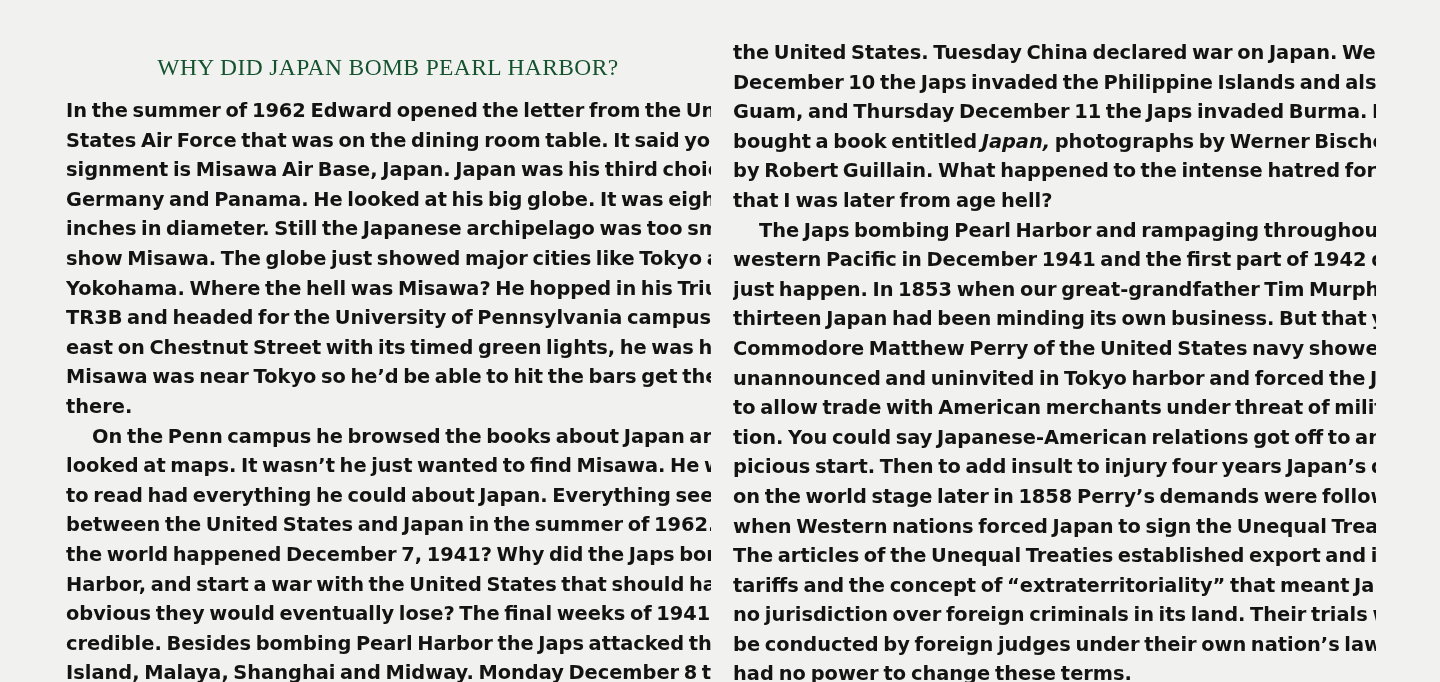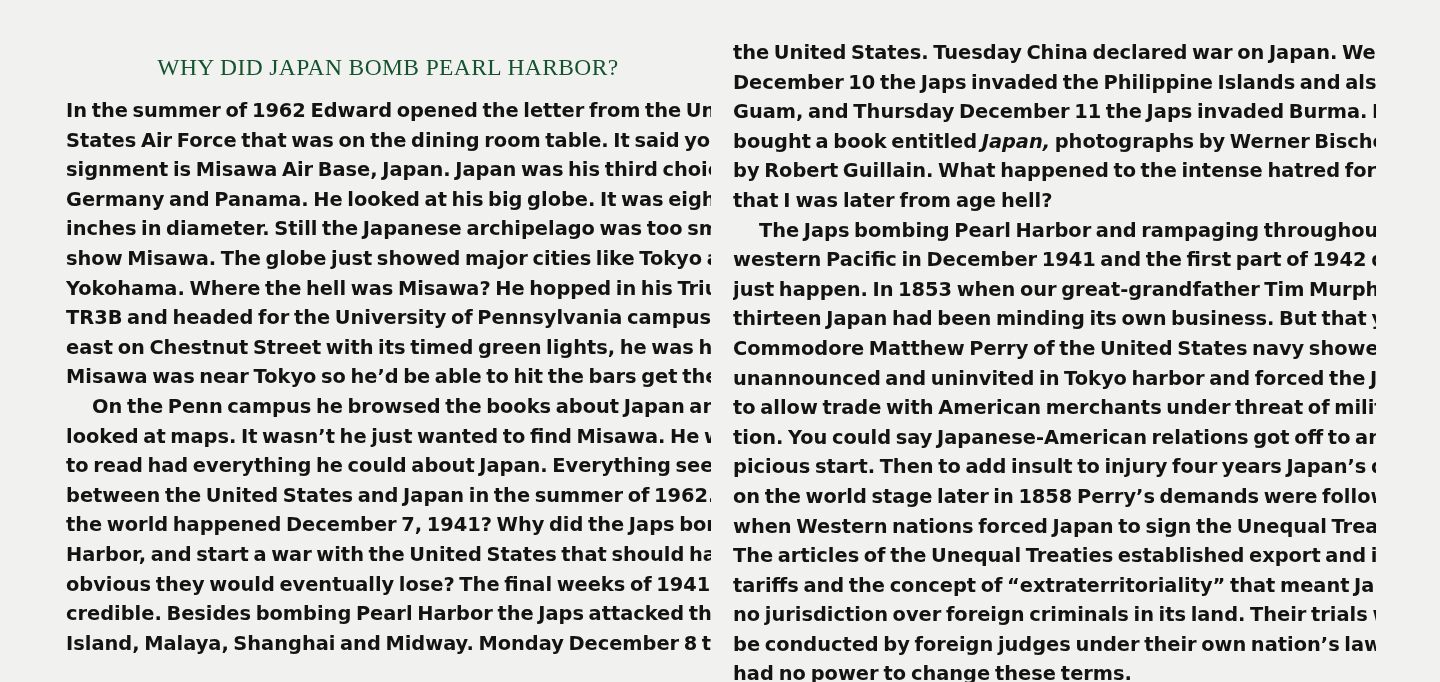--- a/index.html
+++ b/index.html
@@ -108,20 +108,21 @@
       <div class="ln"><span class="w">In</span><span class="sp"></span><span class="w">the</span><span class="sp"></span><span class="w">summer</span><span class="sp"></span><span class="w">of</span><span class="sp"></span><span class="w">1962</span><span class="sp"></span><span class="w">Edward</span><span class="sp"></span><span class="w">opened</span><span class="sp"></span><span class="w">the</span><span class="sp"></span><span class="w">letter</span><span class="sp"></span><span class="w">from</span><span class="sp"></span><span class="w">the</span><span class="sp"></span><span class="w">United</span></div>
       <div class="ln"><span class="w">States</span><span class="sp"></span><span class="w">Air</span><span class="sp"></span><span class="w">Force</span><span class="sp"></span><span class="w">that</span><span class="sp"></span><span class="w">was</span><span class="sp"></span><span class="w">on</span><span class="sp"></span><span class="w">the</span><span class="sp"></span><span class="w">dining</span><span class="sp"></span><span class="w">room</span><span class="sp"></span><span class="w">table.</span><span class="sp"></span><span class="w">It</span><span class="sp"></span><span class="w">said</span><span class="sp"></span><span class="w">your</span><span class="sp"></span></div>
       <div class="ln"><span class="w">signment</span><span class="sp"></span><span class="w">is</span><span class="sp"></span><span class="w">Misawa</span><span class="sp"></span><span class="w">Air</span><span class="sp"></span><span class="w">Base,</span><span class="sp"></span><span class="w">Japan.</span><span class="sp"></span><span class="w">Japan</span><span class="sp"></span><span class="w">was</span><span class="sp"></span><span class="w">his</span><span class="sp"></span><span class="w">third</span><span class="sp"></span><span class="w">choice</span><span class="sp"></span></div>
       <div class="ln"><span class="w">Germany</span><span class="sp"></span><span class="w">and</span><span class="sp"></span><span class="w">Panama.</span><span class="sp"></span><span class="w">He</span><span class="sp"></span><span class="w">looked</span><span class="sp"></span><span class="w">at</span><span class="sp"></span><span class="w">his</span><span class="sp"></span><span class="w">big</span><span class="sp"></span><span class="w">globe.</span><span class="sp"></span><span class="w">It</span><span class="sp"></span><span class="w">was</span><span class="sp"></span><span class="w">eighteen</span></div>
       <div class="ln"><span class="w">inches</span><span class="sp"></span><span class="w">in</span><span class="sp"></span><span class="w">diameter.</span><span class="sp"></span><span class="w">Still</span><span class="sp"></span><span class="w">the</span><span class="sp"></span><span class="w">Japanese</span><span class="sp"></span><span class="w">archipelago</span><span class="sp"></span><span class="w">was</span><span class="sp"></span><span class="w">too</span><span class="sp"></span><span class="w">small</span><span class="sp"></span></div>
       <div class="ln"><span class="w">show</span><span class="sp"></span><span class="w">Misawa.</span><span class="sp"></span><span class="w">The</span><span class="sp"></span><span class="w">globe</span><span class="sp"></span><span class="w">just</span><span class="sp"></span><span class="w">showed</span><span class="sp"></span><span class="w">major</span><span class="sp"></span><span class="w">cities</span><span class="sp"></span><span class="w">like</span><span class="sp"></span><span class="w">Tokyo</span><span class="sp"></span><span class="w">and</span></div>
       <div class="ln"><span class="w">Yokohama.</span><span class="sp"></span><span class="w">Where</span><span class="sp"></span><span class="w">the</span><span class="sp"></span><span class="w">hell</span><span class="sp"></span><span class="w">was</span><span class="sp"></span><span class="w">Misawa?</span><span class="sp"></span><span class="w">He</span><span class="sp"></span><span class="w">hopped</span><span class="sp"></span><span class="w">in</span><span class="sp"></span><span class="w">his</span><span class="sp"></span><span class="w">Triumph</span></div>
       <div class="ln"><span class="w">TR3B</span><span class="sp"></span><span class="w">and</span><span class="sp"></span><span class="w">headed</span><span class="sp"></span><span class="w">for</span><span class="sp"></span><span class="w">the</span><span class="sp"></span><span class="w">University</span><span class="sp"></span><span class="w">of</span><span class="sp"></span><span class="w">Pennsylvania</span><span class="sp"></span><span class="w">campus.</span><span class="sp"></span></div>
       <div class="ln"><span class="w">east</span><span class="sp"></span><span class="w">on</span><span class="sp"></span><span class="w">Chestnut</span><span class="sp"></span><span class="w">Street</span><span class="sp"></span><span class="w">with</span><span class="sp"></span><span class="w">its</span><span class="sp"></span><span class="w">timed</span><span class="sp"></span><span class="w">green</span><span class="sp"></span><span class="w">lights,</span><span class="sp"></span><span class="w">he</span><span class="sp"></span><span class="w">was</span><span class="sp"></span><span class="w">hoping</span></div>
       <div class="ln"><span class="w">Misawa</span><span class="sp"></span><span class="w">was</span><span class="sp"></span><span class="w">near</span><span class="sp"></span><span class="w">Tokyo</span><span class="sp"></span><span class="w">so</span><span class="sp"></span><span class="w">he’d</span><span class="sp"></span><span class="w">be</span><span class="sp"></span><span class="w">able</span><span class="sp"></span><span class="w">to</span><span class="sp"></span><span class="w">hit</span><span class="sp"></span><span class="w">the</span><span class="sp"></span><span class="w">bars</span><span class="sp"></span><span class="w">get</span><span class="sp"></span><span class="w">the</span><span class="sp"></span></div>
+      <div class="ln flush"><span class="w">there.</span></div>
       <div class="ln"><span class="tab"></span><span class="w">On</span><span class="sp"></span><span class="w">the</span><span class="sp"></span><span class="w">Penn</span><span class="sp"></span><span class="w">campus</span><span class="sp"></span><span class="w">he</span><span class="sp"></span><span class="w">browsed</span><span class="sp"></span><span class="w">the</span><span class="sp"></span><span class="w">books</span><span class="sp"></span><span class="w">about</span><span class="sp"></span><span class="w">Japan</span><span class="sp"></span><span class="w">and</span></div>
       <div class="ln"><span class="w">looked</span><span class="sp"></span><span class="w">at</span><span class="sp"></span><span class="w">maps.</span><span class="sp"></span><span class="w">It</span><span class="sp"></span><span class="w">wasn’t</span><span class="sp"></span><span class="w">he</span><span class="sp"></span><span class="w">just</span><span class="sp"></span><span class="w">wanted</span><span class="sp"></span><span class="w">to</span><span class="sp"></span><span class="w">find</span><span class="sp"></span><span class="w">Misawa.</span><span class="sp"></span><span class="w">He</span><span class="sp"></span><span class="w">wanted</span></div>
       <div class="ln"><span class="w">to</span><span class="sp"></span><span class="w">read</span><span class="sp"></span><span class="w">had</span><span class="sp"></span><span class="w">everything</span><span class="sp"></span><span class="w">he</span><span class="sp"></span><span class="w">could</span><span class="sp"></span><span class="w">about</span><span class="sp"></span><span class="w">Japan.</span><span class="sp"></span><span class="w">Everything</span><span class="sp"></span><span class="w">seemed</span><span class="sp"></span></div>
       <div class="ln"><span class="w">between</span><span class="sp"></span><span class="w">the</span><span class="sp"></span><span class="w">United</span><span class="sp"></span><span class="w">States</span><span class="sp"></span><span class="w">and</span><span class="sp"></span><span class="w">Japan</span><span class="sp"></span><span class="w">in</span><span class="sp"></span><span class="w">the</span><span class="sp"></span><span class="w">summer</span><span class="sp"></span><span class="w">of</span><span class="sp"></span><span class="w">1962.</span><span class="sp"></span><span class="sp"></span></div>
       <div class="ln"><span class="w">the</span><span class="sp"></span><span class="w">world</span><span class="sp"></span><span class="w">happened</span><span class="sp"></span><span class="w">December</span><span class="sp"></span><span class="w">7,</span><span class="sp"></span><span class="w">1941?</span><span class="sp"></span><span class="w">Why</span><span class="sp"></span><span class="w">did</span><span class="sp"></span><span class="w">the</span><span class="sp"></span><span class="w">Japs</span><span class="sp"></span><span class="w">bomb</span><span class="sp"></span></div>
       <div class="ln"><span class="w">Harbor,</span><span class="sp"></span><span class="w">and</span><span class="sp"></span><span class="w">start</span><span class="sp"></span><span class="w">a</span><span class="sp"></span><span class="w">war</span><span class="sp"></span><span class="w">with</span><span class="sp"></span><span class="w">the</span><span class="sp"></span><span class="w">United</span><span class="sp"></span><span class="w">States</span><span class="sp"></span><span class="w">that</span><span class="sp"></span><span class="w">should</span><span class="sp"></span><span class="w">have</span><span class="sp"></span></div>
       <div class="ln"><span class="w">obvious</span><span class="sp"></span><span class="w">they</span><span class="sp"></span><span class="w">would</span><span class="sp"></span><span class="w">eventually</span><span class="sp"></span><span class="w">lose?</span><span class="sp"></span><span class="w">The</span><span class="sp"></span><span class="w">final</span><span class="sp"></span><span class="w">weeks</span><span class="sp"></span><span class="w">of</span><span class="sp"></span><span class="w">1941</span><span class="sp"></span><span class="sp"></span></div>
       <div class="ln"><span class="w">credible.</span><span class="sp"></span><span class="w">Besides</span><span class="sp"></span><span class="w">bombing</span><span class="sp"></span><span class="w">Pearl</span><span class="sp"></span><span class="w">Harbor</span><span class="sp"></span><span class="w">the</span><span class="sp"></span><span class="w">Japs</span><span class="sp"></span><span class="w">attacked</span><span class="sp"></span><span class="w">the,</span><span class="sp"></span></div>
       <div class="ln"><span class="w">Island,</span><span class="sp"></span><span class="w">Malaya,</span><span class="sp"></span><span class="w">Shanghai</span><span class="sp"></span><span class="w">and</span><span class="sp"></span><span class="w">Midway.</span><span class="sp"></span><span class="w">Monday</span><span class="sp"></span><span class="w">December</span><span class="sp"></span><span class="w">8</span><span class="sp"></span><span class="w">the</span><span class="sp"></span></div>
     </div>

